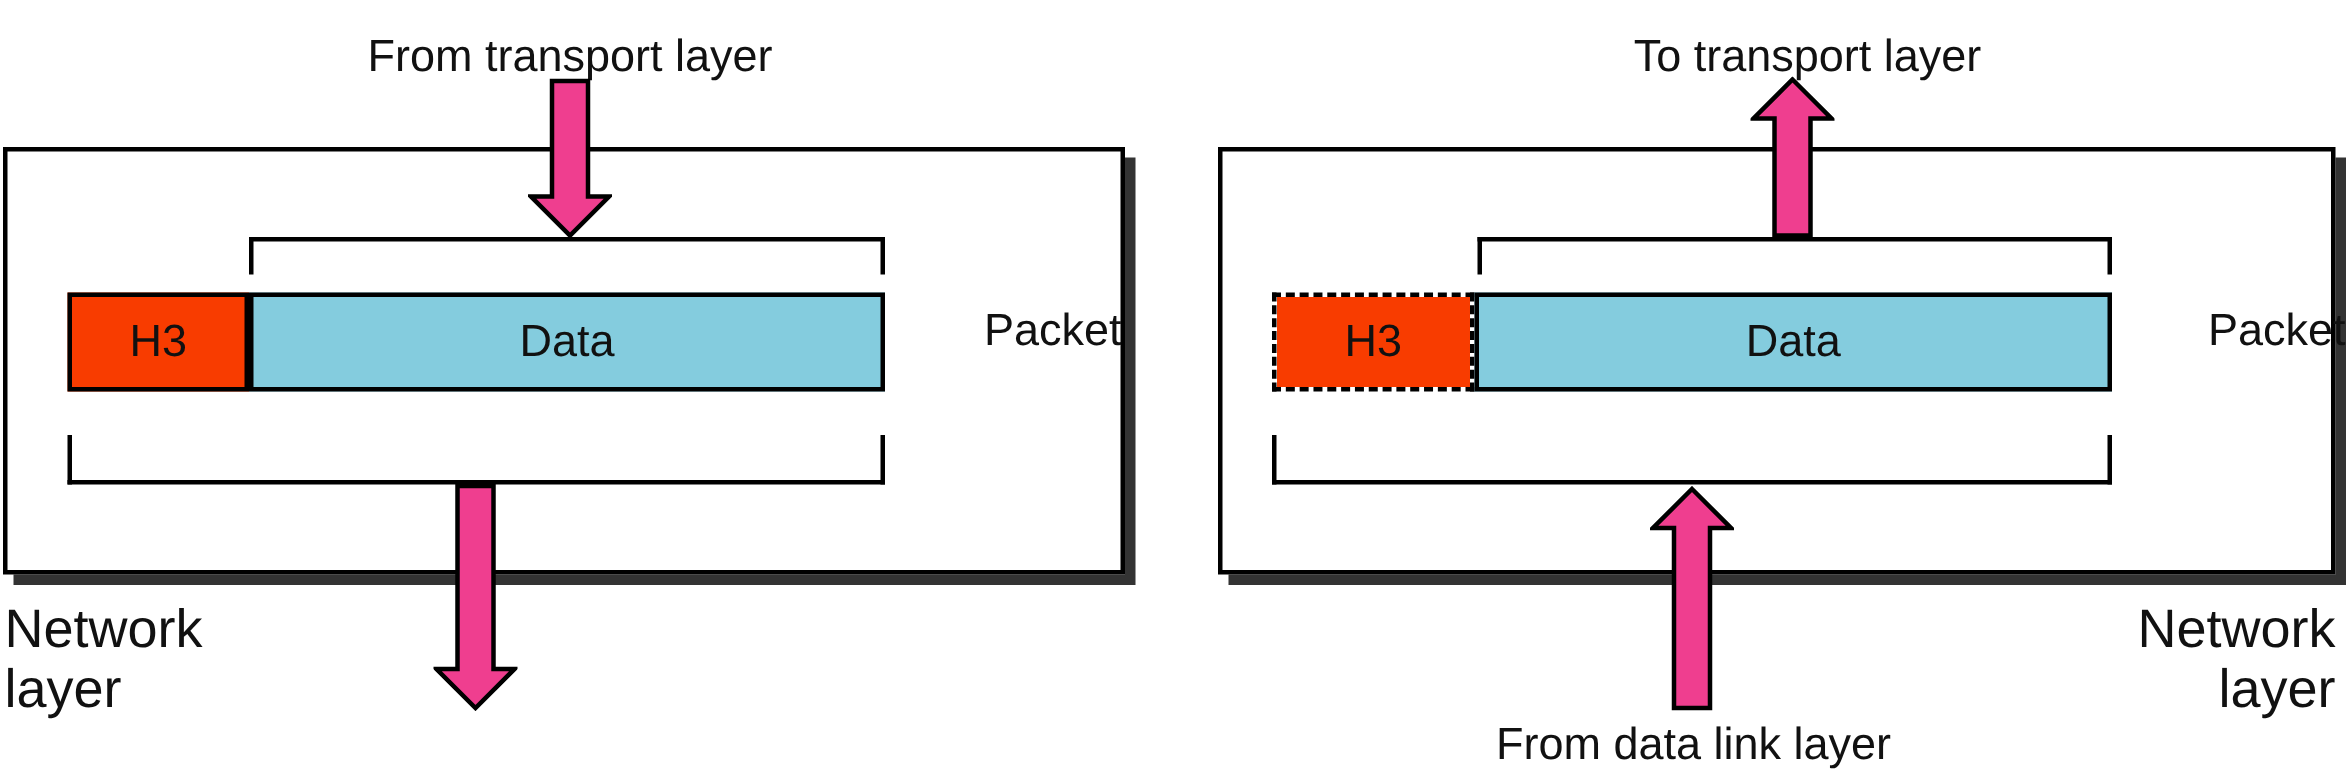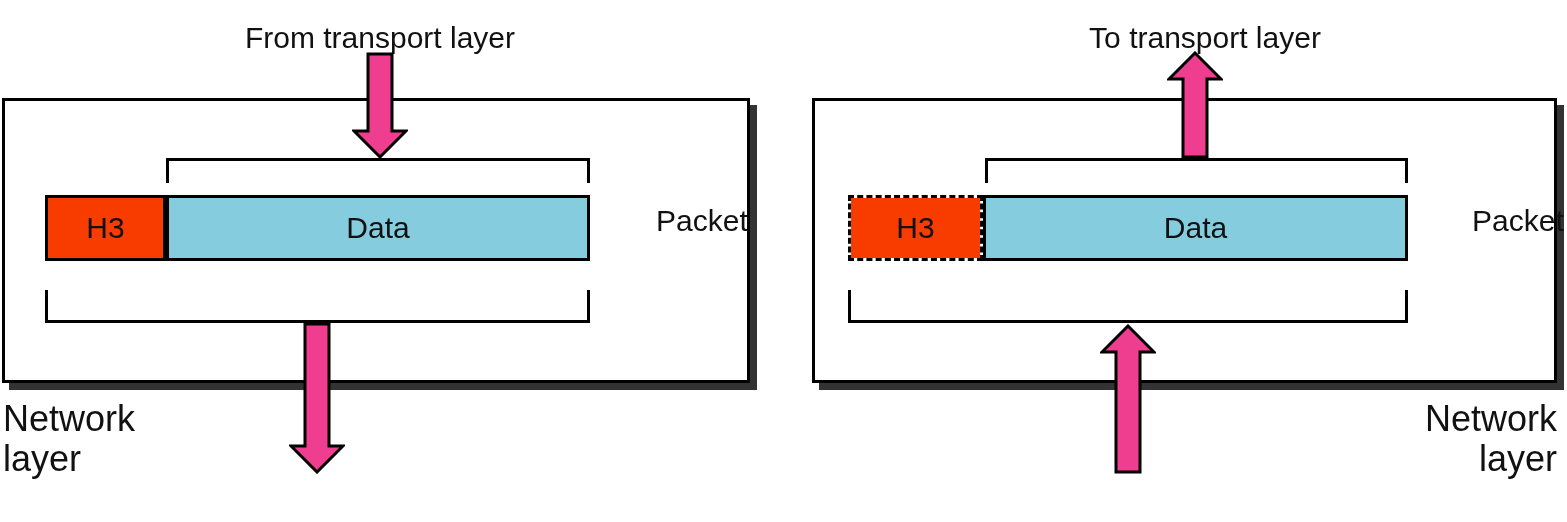--- a/index.html
+++ b/index.html
@@ -130,19 +130,20 @@
   </div>
 
   <div class="label packet-label" style="left:1428px;">Packet</div>
 
   <div class="bracket-bottom" style="left:848px;width:560px;"></div>
 
   <svg class="arrow" style="left:1100px;top:324px;" width="56" height="150" viewBox="0 0 56 150">
     <polygon points="28,2 54,28 40,28 40,148 16,148 16,28 2,28"></polygon>
   </svg>
 
+  <div class="label bottom-label" style="left:1129px;">From data link layer</div>
 
   <div class="layer-label" style="right:10px;text-align:right;">
     <div>Network</div>
     <div>layer</div>
   </div>
 
 </div>
 
 </body></html>

